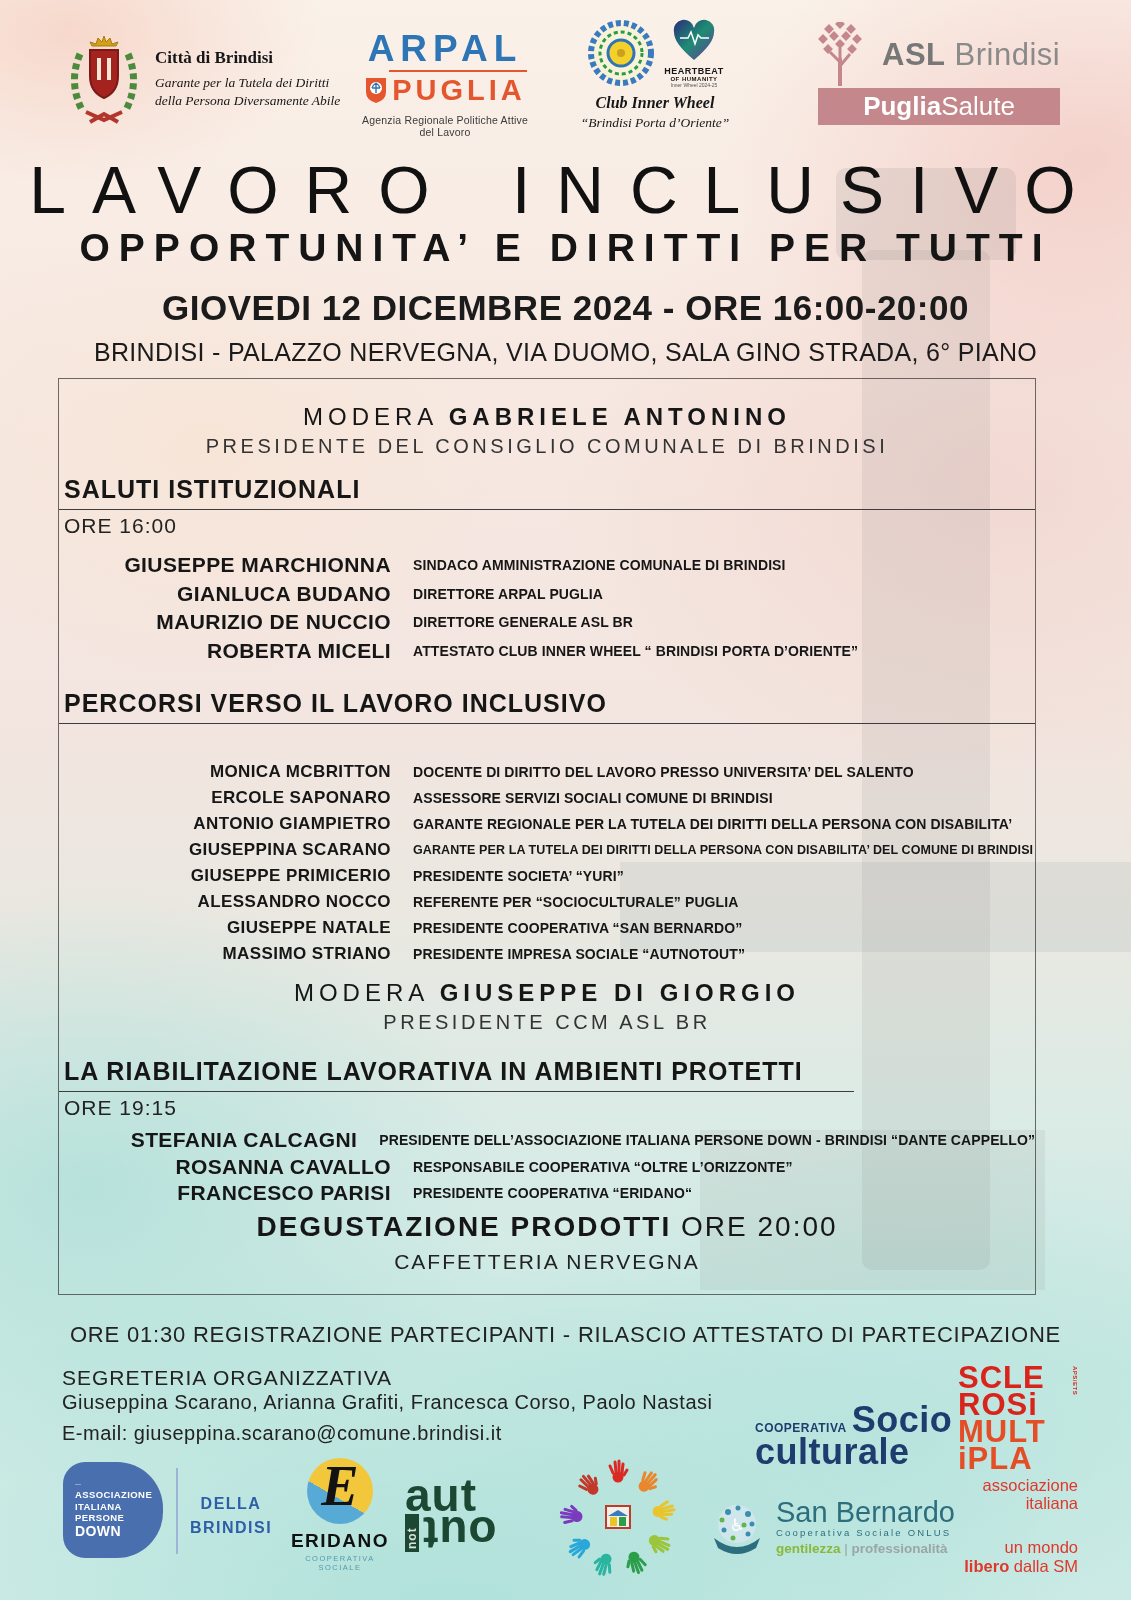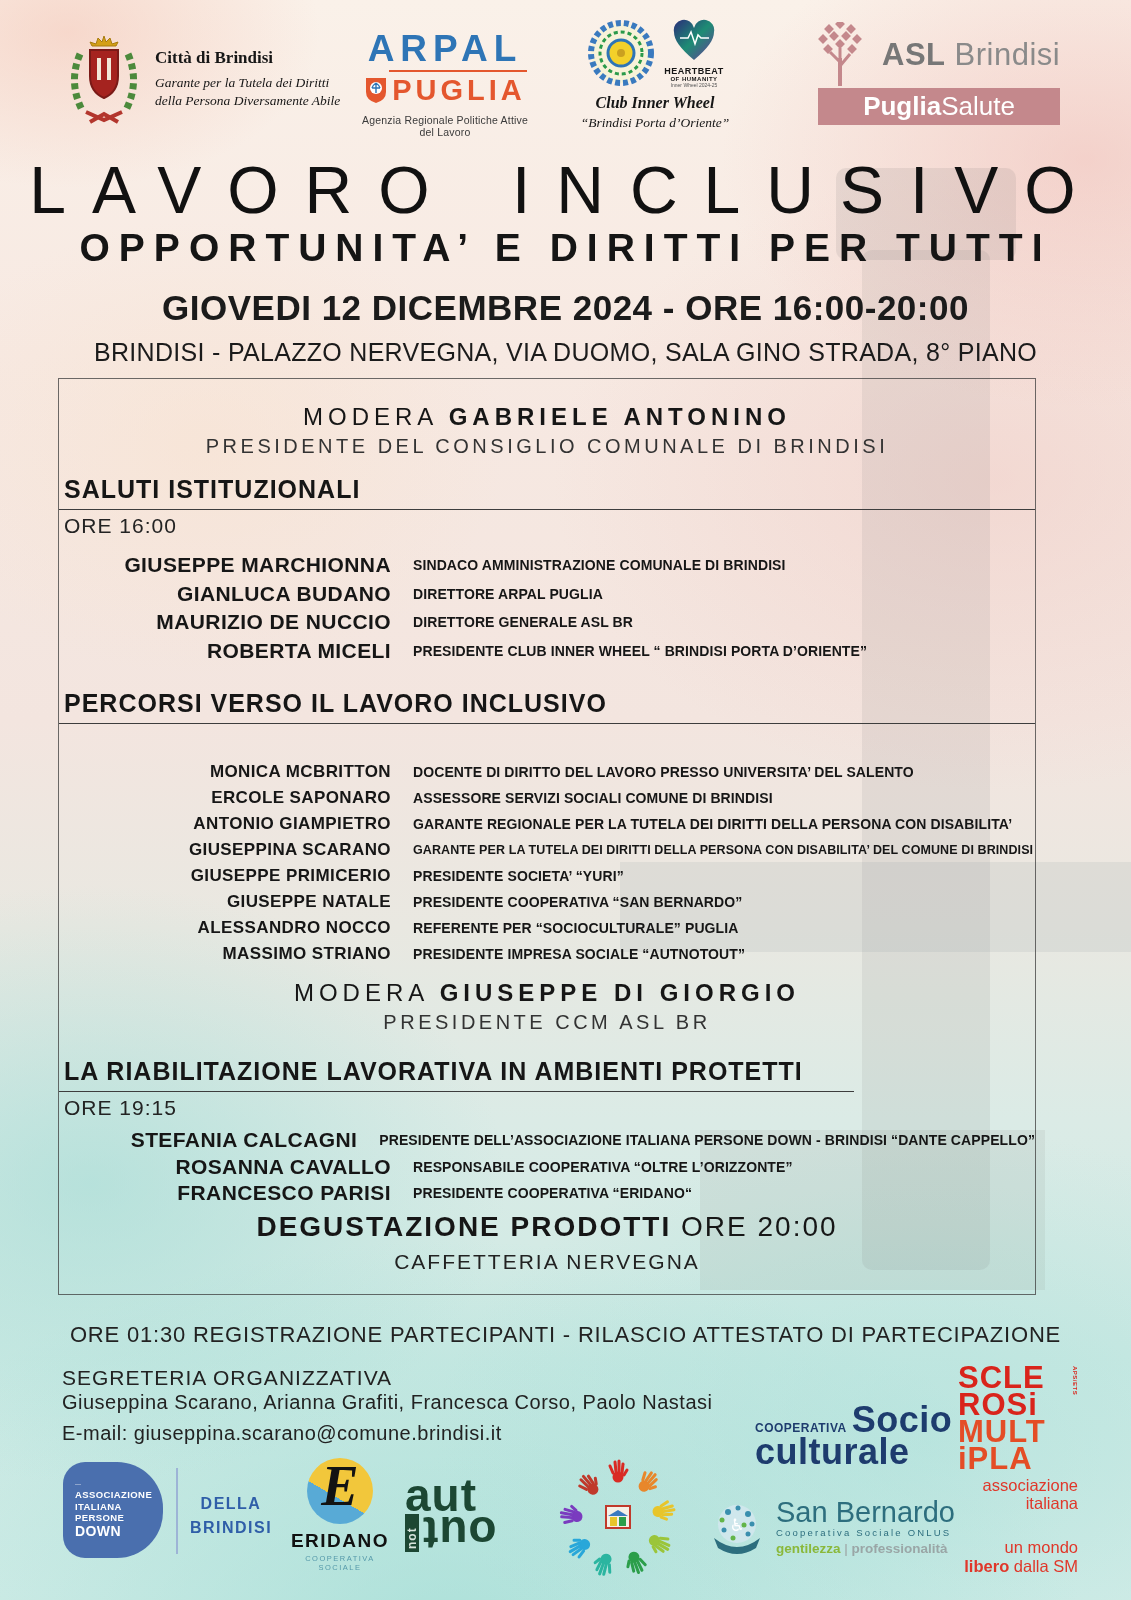--- a/index.html
+++ b/index.html
@@ -224,21 +224,21 @@
       <div class="asl-banner">
           <b>Puglia</b>
           <span>Salute</span>
         </div>
     </div>
   </div>
 
   <div class="main-title">LAVORO INCLUSIVO</div>
   <div class="sub-title">OPPORTUNITA’ E DIRITTI PER TUTTI</div>
   <div class="date-line">GIOVEDI 12 DICEMBRE 2024 - ORE 16:00-20:00</div>
-  <div class="loc-line">BRINDISI - PALAZZO NERVEGNA, VIA DUOMO, SALA GINO STRADA, 8° PIANO</div>
+  <div class="loc-line">BRINDISI - PALAZZO NERVEGNA, VIA DUOMO, SALA GINO STRADA, 6° PIANO</div>
 
   <div class="pbox">
 
     <div class="mod" style="top:24px;">
       <div class="mod-l1"><span>MODERA </span><b>GABRIELE ANTONINO</b></div>
       <div class="mod-l2">PRESIDENTE DEL CONSIGLIO COMUNALE DI BRINDISI</div>
     </div>
 
     <div class="shead" style="top:96px;">
       <div class="st">SALUTI ISTITUZIONALI</div>
@@ -254,21 +254,21 @@
       <div class="row">
         <span class="name">GIANLUCA BUDANO</span>
         <span class="role">DIRETTORE ARPAL PUGLIA</span>
       </div>
       <div class="row">
         <span class="name">MAURIZIO DE NUCCIO</span>
         <span class="role">DIRETTORE GENERALE ASL BR</span>
       </div>
       <div class="row">
         <span class="name">ROBERTA MICELI</span>
-        <span class="role">PRESIDENTE CLUB INNER WHEEL “ BRINDISI PORTA D’ORIENTE”</span>
+        <span class="role">ATTESTATO CLUB INNER WHEEL “ BRINDISI PORTA D’ORIENTE”</span>
       </div>
     </div>
 
     <div class="shead" style="top:310px;">
       <div class="st">PERCORSI VERSO IL LAVORO INCLUSIVO</div>
       <div class="uline" style="width:100%;"></div>
     </div>
 
     <div class="rows s2" style="top:380px;">
       <div class="row">
@@ -285,26 +285,26 @@
       </div>
       <div class="row">
         <span class="name">GIUSEPPINA SCARANO</span>
         <span class="role long">GARANTE PER LA TUTELA DEI DIRITTI DELLA PERSONA CON DISABILITA’ DEL COMUNE DI BRINDISI</span>
       </div>
       <div class="row">
         <span class="name">GIUSEPPE PRIMICERIO</span>
         <span class="role">PRESIDENTE SOCIETA’ “YURI”</span>
       </div>
       <div class="row">
+        <span class="name">ALESSANDRO NOCCO</span>
+        <span class="role">REFERENTE PER “SOCIOCULTURALE” PUGLIA</span>
+      </div>
+      <div class="row">
         <span class="name">GIUSEPPE NATALE</span>
         <span class="role">PRESIDENTE COOPERATIVA “SAN BERNARDO”</span>
-      </div>
-      <div class="row">
-        <span class="name">ALESSANDRO NOCCO</span>
-        <span class="role">REFERENTE PER “SOCIOCULTURALE” PUGLIA</span>
       </div>
       <div class="row">
         <span class="name">MASSIMO STRIANO</span>
         <span class="role">PRESIDENTE IMPRESA SOCIALE “AUTNOTOUT”</span>
       </div>
     </div>
 
     <div class="mod" style="top:600px;">
       <div class="mod-l1"><span>MODERA </span><b>GIUSEPPE DI GIORGIO</b></div>
       <div class="mod-l2">PRESIDENTE CCM ASL BR</div>

